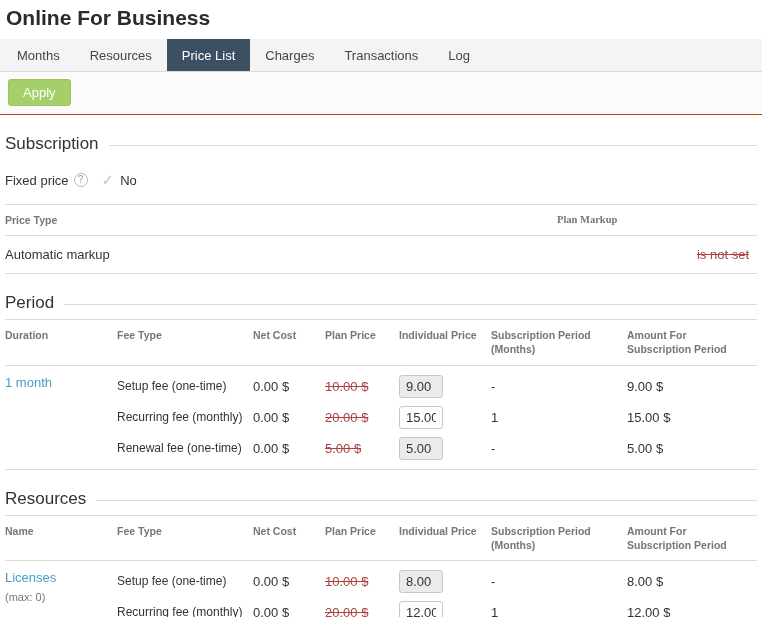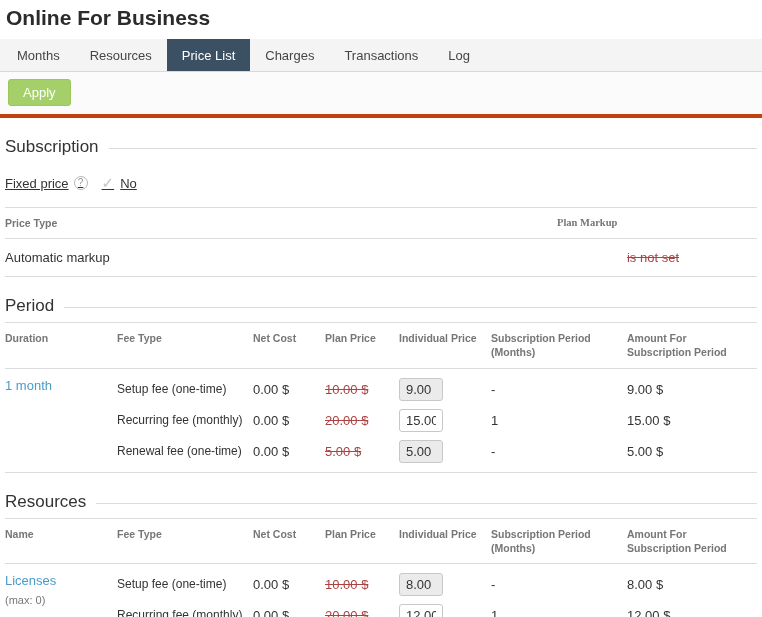--- a/index.html
+++ b/index.html
@@ -22,53 +22,53 @@
   }
   .tab {
     padding:0 15px; line-height:33px; font-size:13px;
     color:#454545; cursor:pointer; white-space:nowrap;
   }
   .tab.active { background:#3c5064; color:#fff; }
   
   .toolbar {
     padding:7px 24px 8px 8px;
     background:#fbfbfb;
-    border-bottom:4px solid #c2410c;
+    border-bottom:1px solid #c2410c;
   }
   .btn-apply {
     background:#a5cf68; border:1px solid #9cc55e; color:#fff;
     font-size:13px; padding:5px 14px; border-radius:3px;
     cursor:pointer; font-family:inherit;
   }
   
   .section { margin:0 5px; }
   .section-heading { display:flex; align-items:center; margin:19px 0 6px 0; }
   .section-heading .text {
     font-size:17px; color:#333; white-space:nowrap; padding-right:10px;
   }
   .section-heading .rule { flex:1; height:1px; background:#dcdcdc; margin-top:3px; }
   
-  .fixed-price { display:flex; align-items:center; margin:17px 0 15px 0;text-decoration:underline; }
+  .fixed-price { display:flex; align-items:center; margin:17px 0 15px 0; }
   .fixed-price .lbl { margin-right:5px; }
   .help-icon {
     display:inline-flex; width:14px; height:14px; border-radius:50%;
     border:1px solid #b8b8b8; color:#9a9a9a; font-size:10px; line-height:1;
     align-items:center; justify-content:center; cursor:pointer;
   }
   .check-icon { color:#c2c2c2; font-size:15px; margin:0 6px 0 14px; }
   
   table { border-collapse:collapse; width:100%; table-layout:fixed; }
   th {
     text-align:left; font-size:10.5px; font-weight:bold; color:#767676;
     padding:8px 8px 8px 0; border-top:1px solid #dcdcdc;
     border-bottom:1px solid #dcdcdc; vertical-align:top; line-height:1.35;
   }
   th.right { text-align:left; padding-right:0;font-family:Liberation Serif, serif; }
   td { font-size:13px; color:#333; vertical-align:middle; padding:4px 8px 4px 0; }
-  td.right { text-align:center; padding-right:0; }
+  td.right { text-align:right; padding-right:0; }
   .sub-table td { padding:11px 8px 11px 0; border-bottom:1px solid #dcdcdc; }
   .fee-table { border-bottom:1px solid #dcdcdc; }
   .fee-table tbody tr:first-child td { padding-top:9px; }
   .fee-table tbody tr:last-child td { padding-bottom:9px; }
   .fee-table td.rowlabel { vertical-align:top; padding-top:10px; }
   .fee-type { font-size:12px; }
   .strike { color:#a94442; text-decoration:line-through; }
   .link { color:#4a9bc9; text-decoration:none; cursor:pointer; }
   .max-note { font-size:11px; color:#777; margin-top:6px; }
   .price-input {

